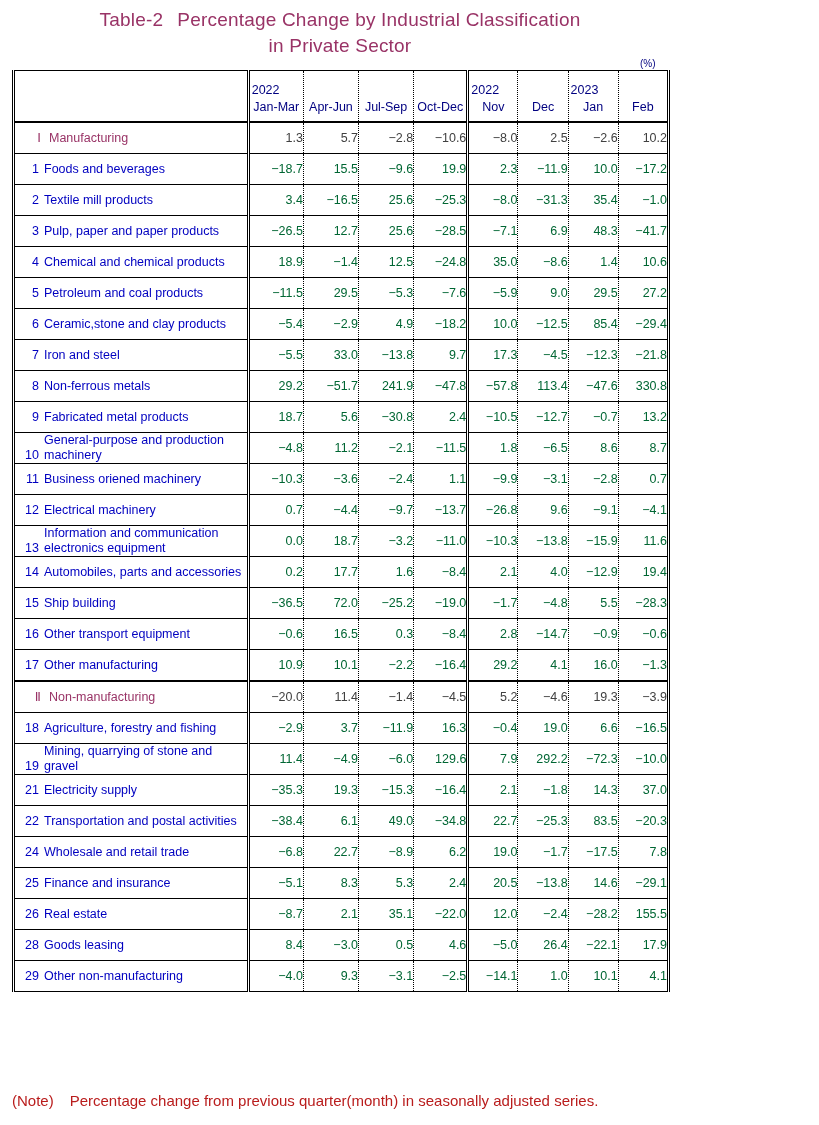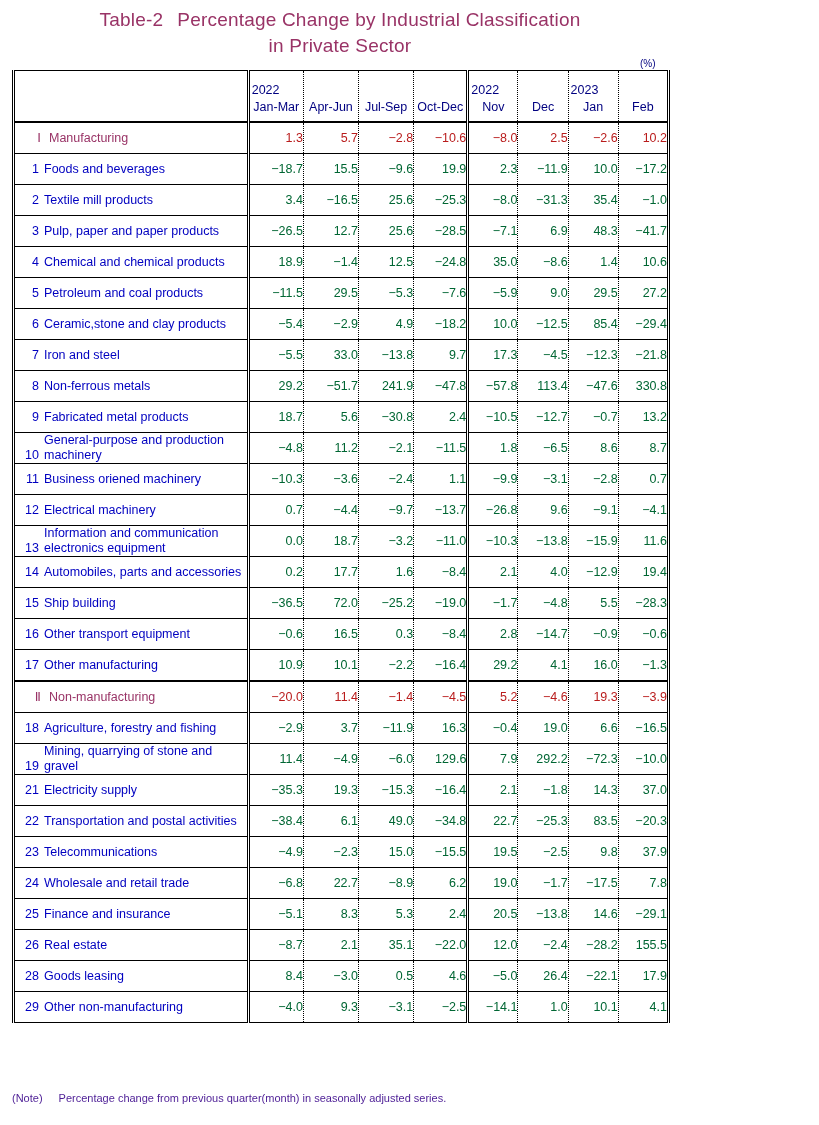--- a/index.html
+++ b/index.html
@@ -140,21 +140,21 @@
     text-align: right;
     padding-left: 4px;
     padding-right: 5px;
   }
   .lbl-text {
     flex: 1 1 auto;
   }
 
   
   tr.sec-row td.c-label { color: #993366; }
-  tr.sec-row td.c-val { color: #b91c1c; }
+  tr.sec-row td.c-val { color: #404040; }
   tr.sec-row .lbl-num {
     min-width: 20px;
     padding-left: 6px;
     padding-right: 8px;
   }
 
   td.c-val {
     text-align: right;
     color: #006633;
     border-right: 1px dotted #000000;
@@ -165,22 +165,22 @@
   }
   td.c-val.last {
     border-right: none;
   }
 
   
   .note {
     position: absolute;
     left: 12px;
     top: 1092px;
-    color: #4c1d95;
-    font-size: 11px;
+    color: #b91c1c;
+    font-size: 15px;
   }
   .note-label { margin-right: 16px; }
 </style>
 </head>
 <body>
 
 <div class="page">
 
   <div class="title-block">
     <div class="title-line1">
@@ -622,36 +622,20 @@
             <td class="c-val">49.0</td>
             <td class="c-val grp-end">−34.8</td>
             <td class="c-val">22.7</td>
             <td class="c-val">−25.3</td>
             <td class="c-val">83.5</td>
             <td class="c-val last">−20.3</td>
           </tr>
           <tr class="d-row">
             <td class="c-label">
               <div class="lbl-inner">
-                <span class="lbl-num">23</span>
-                <span class="lbl-text">Telecommunications</span>
-              </div>
-            </td>
-            <td class="c-val">−4.9</td>
-            <td class="c-val">−2.3</td>
-            <td class="c-val">15.0</td>
-            <td class="c-val grp-end">−15.5</td>
-            <td class="c-val">19.5</td>
-            <td class="c-val">−2.5</td>
-            <td class="c-val">9.8</td>
-            <td class="c-val last">37.9</td>
-          </tr>
-          <tr class="d-row">
-            <td class="c-label">
-              <div class="lbl-inner">
                 <span class="lbl-num">24</span>
                 <span class="lbl-text">Wholesale and retail trade</span>
               </div>
             </td>
             <td class="c-val">−6.8</td>
             <td class="c-val">22.7</td>
             <td class="c-val">−8.9</td>
             <td class="c-val grp-end">6.2</td>
             <td class="c-val">19.0</td>
             <td class="c-val">−1.7</td>

